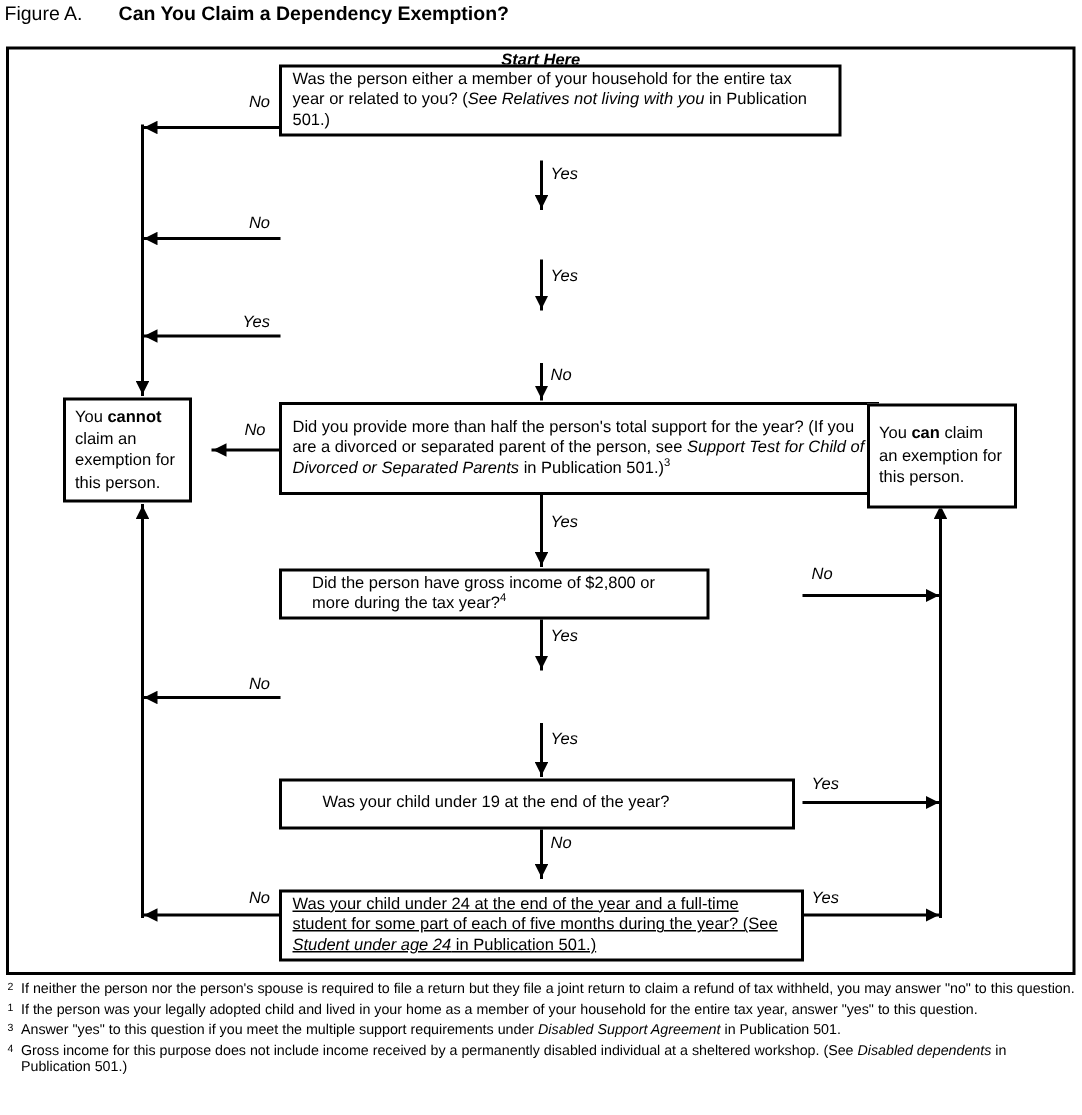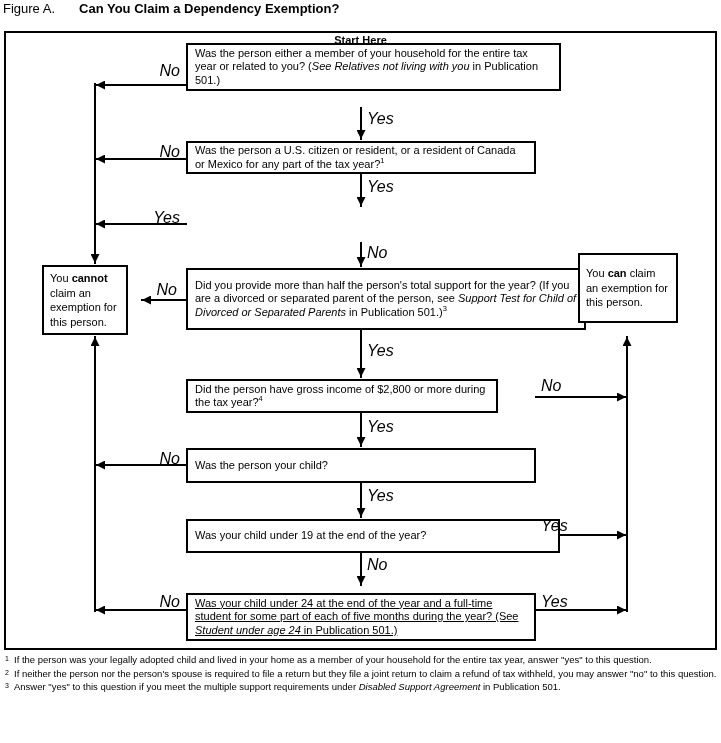--- a/index.html
+++ b/index.html
@@ -3,32 +3,32 @@
 <meta charset="utf-8">
 <style>
   html,body {margin:0; padding:0; background:#fff;}
   .page {position:relative; width:721px; height:743px; background:#fff; color:#000;
          font-family:"Liberation Sans", sans-serif; overflow:hidden;}
   .title {position:absolute; left:3px; top:1px; font-size:13px; white-space:nowrap;}
   .title .main {font-weight:bold; margin-left:24px;}
   .frame {position:absolute; left:4px; top:31px; width:713px; height:619px;
           border:2px solid #000; box-sizing:border-box;}
   .start {position:absolute; left:0; right:0; top:34px; text-align:center;
-          font-weight:bold; font-size:11px;}
+          font-weight:bold; font-style:italic; font-size:11px;}
   svg.arrows {position:absolute; left:0; top:0; width:721px; height:650px; pointer-events:none;}
   svg.arrows line {stroke:#000; stroke-width:2; stroke-linecap:square;}
   .qbox, .obox {position:absolute; box-sizing:border-box; border:2px solid #000; background:#fff;
           display:flex; align-items:center; font-size:11px; line-height:13.5px;}
   .obox {line-height:14.5px;}
   .qtext {padding:2px 7px;}
   .otext {padding:2px 6px;}
   .qtext sup, .otext sup {font-size:7.5px; line-height:0; vertical-align:super;}
   .it {font-style:italic;}
   .bd {font-weight:bold;}
-  .lab {position:absolute; font-style:italic; font-size:16px; white-space:nowrap;}
+  .lab {position:absolute; font-style:italic; font-size:11px; white-space:nowrap;}
   .lab.r {width:34px; text-align:right;}
   .footnotes {position:absolute; left:3px; top:654px; width:715px;}
   .fn {position:relative; padding-left:11px; margin-bottom:2px; font-size:9.5px; line-height:11.5px;}
   .fn > sup {position:absolute; left:2px; top:-1px; font-size:7px;}
 </style>
 </head>
 <body>
 
 <div class="page">
 
@@ -69,43 +69,37 @@
       <line x1="627" y1="611" x2="627" y2="337" marker-end="url(#ah)"></line>
       <line x1="536" y1="397" x2="626" y2="397" marker-end="url(#ah)"></line>
       <line x1="536" y1="535" x2="626" y2="535" marker-end="url(#ah)"></line>
       <line x1="536" y1="610" x2="626" y2="610" marker-end="url(#ah)"></line>
     </g>
   </svg>
 
   <div class="qbox" style="left:186px; top:43px;  width:375px; height:48px;">
     <div class="qtext"><span>Was the person either a member of your household for the entire tax year or related to you? (</span><span class="it">See Relatives not living with you</span><span> in Publication 501.)</span></div>
   </div>
-  <div class="qbox" style="left:186px; top:141px; width:350px; height:33px;">
-    <div class="qtext"><span>Was the person a U.S. citizen or resident, or a resident of Canada or Mexico for any part of the tax year?</span><sup>1</sup></div>
-  </div>
   <div class="qbox" style="left:186px; top:268px; width:400px; height:62px;justify-content:flex-end;">
     <div class="qtext"><span>Did you provide more than half the person's total support for the year? (If you are a divorced or separated parent of the person, see </span><span class="it">Support Test for Child of Divorced or Separated Parents</span><span> in Publication 501.)</span><sup>3</sup></div>
   </div>
-  <div class="qbox" style="left:186px; top:379px; width:312px; height:34px;">
+  <div class="qbox" style="left:186px; top:379px; width:287px; height:34px;padding-left:13px;">
     <div class="qtext"><span>Did the person have gross income of $2,800 or more during the tax year?</span><sup>4</sup></div>
   </div>
-  <div class="qbox" style="left:186px; top:448px; width:350px; height:35px;">
-    <div class="qtext"><span>Was the person your child?</span></div>
-  </div>
-  <div class="qbox" style="left:186px; top:519px; width:374px; height:34px;">
+  <div class="qbox" style="left:186px; top:519px; width:344px; height:34px;padding-left:20px;">
     <div class="qtext"><span>Was your child under 19 at the end of the year?</span></div>
   </div>
   <div class="qbox" style="left:186px; top:593px; width:350px; height:48px;text-decoration:underline;">
     <div class="qtext"><span>Was your child under 24 at the end of the year and a full-time student for some part of each of five months during the year? (See </span><span class="it">Student under age 24</span><span> in Publication 501.)</span></div>
   </div>
 
   <div class="obox" style="left:42px;  top:265px; width:86px;  height:70px;">
     <div class="otext"><span>You </span><span class="bd">cannot</span><span> claim an exemption for this person.</span></div>
   </div>
-  <div class="obox" style="left:578px; top:253px; width:100px; height:70px;">
+  <div class="obox" style="left:578px; top:269px; width:100px; height:70px;">
     <div class="otext"><span>You </span><span class="bd">can</span><span> claim an exemption for this person.</span></div>
   </div>
 
   <span class="lab r" style="left:146px; top:62px;">No</span>
   <span class="lab" style="left:367px; top:110px;">Yes</span>
   <span class="lab r" style="left:146px; top:143px;">No</span>
   <span class="lab" style="left:367px; top:178px;">Yes</span>
   <span class="lab r" style="left:146px; top:209px;">Yes</span>
   <span class="lab" style="left:367px; top:244px;">No</span>
   <span class="lab r" style="left:143px; top:281px;">No</span>
@@ -114,26 +108,30 @@
   <span class="lab" style="left:367px; top:418px;">Yes</span>
   <span class="lab r" style="left:146px; top:450px;">No</span>
   <span class="lab" style="left:367px; top:487px;">Yes</span>
   <span class="lab" style="left:541px; top:517px;">Yes</span>
   <span class="lab" style="left:367px; top:556px;">No</span>
   <span class="lab r" style="left:146px; top:593px;">No</span>
   <span class="lab" style="left:541px; top:593px;">Yes</span>
 
   <div class="footnotes">
     <div class="fn">
+      <sup>2</sup>
+      <span><span>If neither the person nor the person's spouse is required to file a return but they file a joint return to claim a refund of tax withheld, you may answer "no" to this question.</span></span>
+    </div>
+    <div class="fn">
       <sup>1</sup>
       <span><span>If the person was your legally adopted child and lived in your home as a member of your household for the entire tax year, answer "yes" to this question.</span></span>
     </div>
     <div class="fn">
-      <sup>2</sup>
-      <span><span>If neither the person nor the person's spouse is required to file a return but they file a joint return to claim a refund of tax withheld, you may answer "no" to this question.</span></span>
+      <sup>3</sup>
+      <span><span>Answer "yes" to this question if you meet the multiple support requirements under </span><span class="it">Disabled Support Agreement</span><span> in Publication 501.</span></span>
     </div>
     <div class="fn">
-      <sup>3</sup>
-      <span><span>Answer "yes" to this question if you meet the multiple support requirements under </span><span class="it">Disabled Support Agreement</span><span> in Publication 501.</span></span>
+      <sup>4</sup>
+      <span><span>Gross income for this purpose does not include income received by a permanently disabled individual at a sheltered workshop. (See </span><span class="it">Disabled dependents</span><span> in Publication 501.)</span></span>
     </div>
   </div>
 
 </div>
 
 </body></html>

